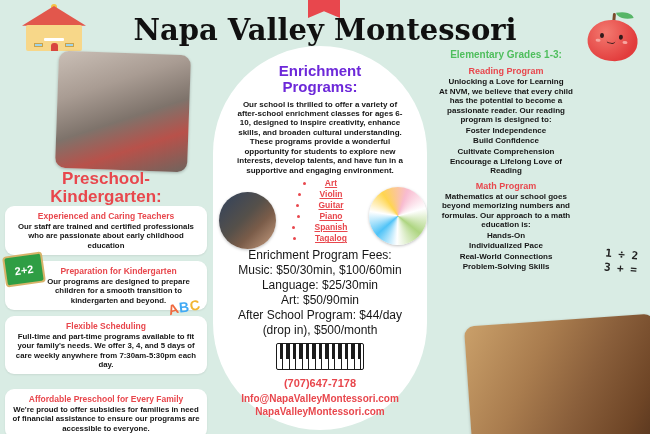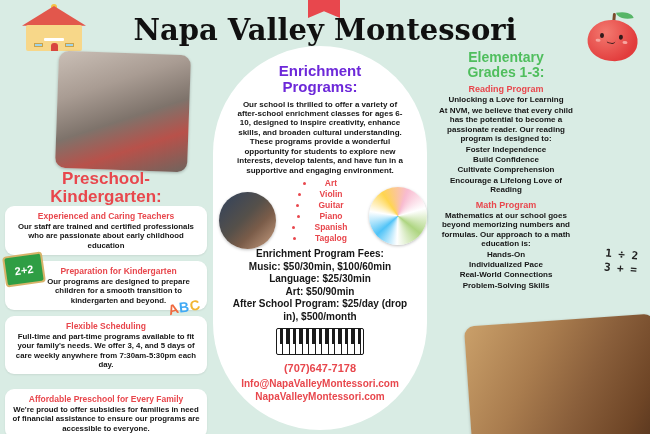--- a/index.html
+++ b/index.html
@@ -61,41 +61,41 @@
 
   
   .center-blob{position:absolute;left:213px;top:46px;width:214px;height:384px;background:#ffffff;
                border-radius:107px;}
   .center-content{position:absolute;left:213px;top:46px;width:214px;height:384px;text-align:center;}
   .enrichment-heading{margin:17px auto 0;width:130px;font-size:15px;line-height:1.05;
                       font-weight:bold;color:#6d28d9;}
   .intro{margin:5px auto 0;width:168px;font-size:8px;font-weight:bold;line-height:1.18;color:#161616;}
   .class-list{margin:3px auto 0;}
   .class-item{display:flex;justify-content:center;align-items:center;gap:19px;
-              font-size:8.5px;font-weight:bold;color:#e8474d;line-height:1.3;}
+              font-size:8.5px;font-weight:bold;color:#e8474d;line-height:1.3;text-decoration:underline;}
   .dot{width:3px;height:3px;border-radius:50%;background:#e8474d;}
-  .fees{margin:4px auto 0;width:192px;font-size:10px;font-weight:bold;line-height:1.25;color:#161616;}
+  .fees{margin:4px auto 0;width:192px;font-size:12px;font-weight:normal;line-height:1.25;color:#161616;}
   .piano{margin:5px auto 0;position:relative;width:86px;height:25px;background:#fff;
          border:1px solid #1a1a1a;border-radius:2px;overflow:hidden;}
   .piano-whites{position:absolute;inset:0;
       background:repeating-linear-gradient(90deg,transparent 0 5.5px,#1a1a1a 5.5px 6.5px);}
   .piano-blacks{position:absolute;top:0;left:3px;right:0;height:58%;
       background:repeating-linear-gradient(90deg,#1a1a1a 0 3.5px,transparent 3.5px 6.5px);}
   .contact-heading{margin:9px 0 0;font-size:13px;font-weight:bold;color:#e8474d;}
   .contact-phone{margin:7px 0 0;font-size:11px;font-weight:bold;color:#e8474d;}
   .contact-links{margin:4px auto 0;width:192px;font-size:10px;font-weight:bold;
                  color:#e8474d;line-height:1.25;overflow-wrap:anywhere;}
   .photo-violin{position:absolute;left:219px;top:192px;width:57px;height:57px;border-radius:50%;
       background:linear-gradient(135deg,#30415d 0%,#55504a 45%,#7a5c49 65%,#caa184 100%);}
   .photo-painting{position:absolute;left:369px;top:187px;width:58px;height:58px;border-radius:50%;
       background:conic-gradient(from 20deg,#f8bbd0,#ffffff 15%,#aed581 30%,#ffffff 45%,#4fc3f7 58%,#ffffff 72%,#ffd54f 85%,#f8bbd0);}
 
   
   .right-col{position:absolute;left:436px;top:50px;width:140px;text-align:center;}
-  .elementary-heading{margin:0 auto;width:112px;font-size:14px;line-height:1.05;
+  .elementary-heading{margin:0 auto;width:112px;font-size:10px;line-height:1.05;
                       font-weight:bold;color:#4fbe5d;}
   .sub-red{margin:5px 0 0;font-size:9px;font-weight:bold;color:#e8474d;}
   .rline{margin:1px 0 0;font-size:8px;font-weight:bold;line-height:1.18;color:#161616;}
   .math-doodle{position:absolute;left:598px;top:248px;width:46px;text-align:center;
       font-family:"DejaVu Sans Mono",monospace;font-size:11px;font-weight:bold;color:#222;
       line-height:1.3;transform:rotate(5deg);}
   .photo-elementary{position:absolute;left:468px;top:320px;width:190px;height:124px;border-radius:10px;
       transform:rotate(-4deg);
       background:linear-gradient(120deg,#caa06a 0%,#a97c4e 35%,#8a5f3b 60%,#6e4526 85%,#55341d 100%);}
 </style>
@@ -178,21 +178,21 @@
       <div class="class-item">
           <span class="dot"></span>
           <span>Tagalog</span>
         </div>
     </div>
     <div class="fees">
       <div>Enrichment Program Fees:</div>
       <div>Music: $50/30min, $100/60min</div>
       <div>Language: $25/30min</div>
       <div>Art: $50/90min</div>
-      <div>After School Program: $25/day (drop in), $500/month</div>
+      <div>After School Program: $44/day (drop in), $500/month</div>
     </div>
     <div class="piano">
       <div class="piano-whites"></div>
       <div class="piano-blacks"></div>
     </div>
     <div class="contact-phone">(707)647-7178</div>
     <div class="contact-links">
       <span>Info@NapaValleyMontessori.com</span>
       <span>NapaValleyMontessori.com</span>
     </div>

